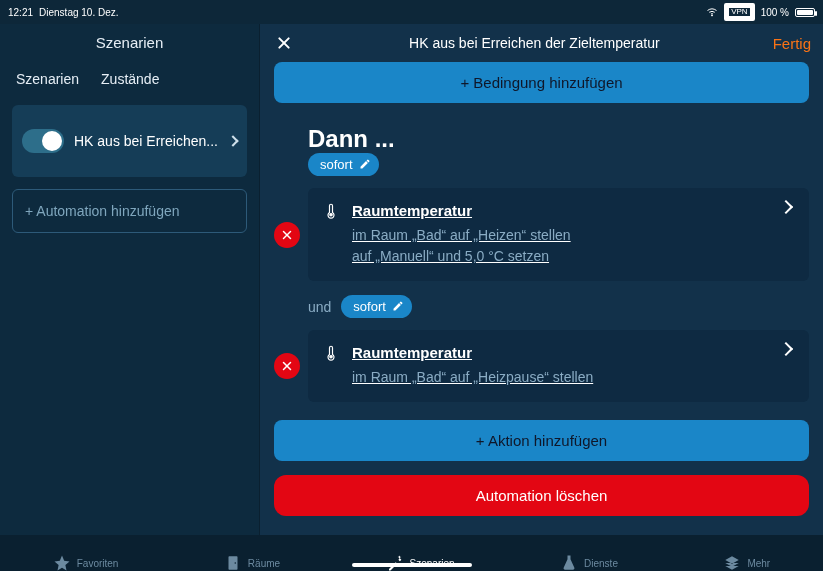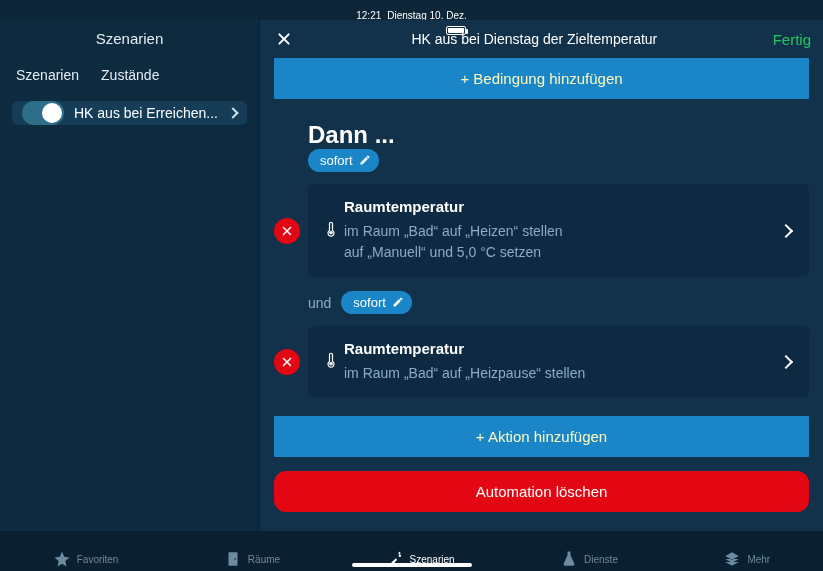--- a/index.html
+++ b/index.html
@@ -1,52 +1,52 @@
 <!DOCTYPE html>
 <html><head>
 <meta charset="utf-8">
 <style>
   * { box-sizing: border-box; margin: 0; padding: 0; }
   html, body { width: 823px; height: 571px; overflow: hidden; font-family: -apple-system, Helvetica, Arial, sans-serif; background:#0d2739; color:#fff; }
-  .status-bar { height:14px; display:flex; justify-content:space-between; align-items:center; font-size:10px; padding:10px 8px; color:#fff;flex-direction:column; }
+  .status-bar { height:24px; display:flex; justify-content:space-between; align-items:center; font-size:10px; padding:0 8px; color:#fff; }
   .status-left,.status-right{display:flex;align-items:center;gap:6px;}
   .batt{width:20px;height:9px;border:1px solid #fff;border-radius:2px;position:relative;display:inline-block;}
   .batt::after{content:"";position:absolute;right:-3px;top:2px;width:2px;height:5px;background:#fff;border-radius:1px;}
   .batt-fill{position:absolute;left:1px;top:1px;bottom:1px;right:1px;background:#fff;border-radius:1px;}
   .vpn{border:5px solid #ffffff;border-radius:2px;padding:0 2px;font-size:8px;line-height:8px;}
   .wifi{width:12px;height:12px;}
   .app { display:flex; height: 511px; }
   .sidebar { width:260px; background:#0d2a3e; border-right:1px solid #0a2030; display:flex; flex-direction:column; }
   .sb-title{ text-align:center; font-size:15px; padding:10px 0 14px; color:#e6eef5;}
   .segs{ display:flex; gap:6px; padding:0 8px 12px; font-size:14px;}
   .seg{ padding:6px 8px; border-radius:4px; color:#e6eef5; cursor:pointer;}
   .seg.active{ background:#2d5a79; }
-  .auto-row{ margin:0 12px; background:#153d57; border-radius:6px; display:flex; align-items:center; padding:0 10px; gap:10px; cursor:pointer;}
+  .auto-row{ margin:0 12px; background:#153d57; border-radius:6px; display:flex; align-items:center; padding:24px 10px; gap:10px; cursor:pointer;}
   .toggle{ width:42px; height:24px; background:#2d6e8a; border-radius:12px; position:relative; }
   .toggle .knob{ position:absolute; width:20px; height:20px; background:#fff; border-radius:50%; top:2px; left:20px;}
   .auto-label{ flex:1; font-size:14px; color:#fff; overflow:hidden; text-overflow:ellipsis; white-space:nowrap;}
   .chev{ width:8px; height:8px; border-right:2px solid #cfe0eb; border-top:2px solid #cfe0eb; transform:rotate(45deg);}
   .add-auto{ margin:12px; border:1px solid #2d5a79; color:#7fa6bd; font-size:14px; border-radius:6px; padding:13px 12px; cursor:pointer;}
   .main{ flex:1; background:#12314a; display:flex; flex-direction:column; }
   .main-hdr{ height:38px; display:flex; align-items:center; justify-content:space-between; padding:0 12px; font-size:15px;}
   .closex{ width:24px; height:24px; display:flex; align-items:center; justify-content:center; cursor:pointer;}
   .closex svg{width:16px;height:16px;}
-  .done{ cursor:pointer; font-size:15px; color:#22c55e;}
+  .done{ cursor:pointer; font-size:15px; color:#f97316;}
   .body{ padding:0 14px; overflow:auto;}
-  .blue-btn{ background:#1a86c8; color:#fef9c3; text-align:center; font-size:15px; padding:12px 0; border-radius:1px; cursor:pointer; margin-bottom:22px;}
+  .blue-btn{ background:#1a86c8; color:#0f172a; text-align:center; font-size:15px; padding:12px 0; border-radius:8px; cursor:pointer; margin-bottom:22px;}
   .red-btn{ background:#e30613; color:#fff; text-align:center; font-size:15px; padding:12px 0; border-radius:12px; cursor:pointer; margin-top:14px;}
   .section-title{ font-size:24px; font-weight:700; margin:4px 0 0 34px;}
   .pill-row{ display:flex; align-items:center; gap:10px; margin:0 0 12px 34px; font-size:14px;}
   .und{ color:#8aacc4;}
   .pill{ background:#1a86c8; border-radius:14px; padding:4px 26px 4px 12px; font-size:13px; position:relative; cursor:pointer;}
   .pill .pen{ position:absolute; right:8px; top:5px; width:12px; height:12px;}
   .card-row{ display:flex; align-items:stretch; gap:8px; margin-bottom:14px;}
   .delbtn{ width:26px; height:26px; background:#e30613; border-radius:50%; align-self:center; display:flex; align-items:center; justify-content:center; cursor:pointer; flex-shrink:0;}
   .delbtn svg{width:12px;height:12px;}
-  .card{ flex:1; background:#0e2a42; border-radius:6px; padding:14px 14px; display:flex; align-items:center; gap:4px; cursor:pointer;}
+  .card{ flex:1; background:#0e2a42; border-radius:6px; padding:14px 14px; display:flex; gap:12px; cursor:pointer;text-decoration:underline;}
   .card-icon{ width:18px; flex-shrink:0;}
   .card-body{ flex:1; }
   .card-title{ font-size:15px; font-weight:600; margin-bottom:6px;}
   .card-sub{ font-size:14px; color:#8aacc4; line-height:1.5;}
   .card-chev{ width:10px; height:10px; border-right:2px solid #fff; border-top:2px solid #fff; transform:rotate(45deg); flex-shrink:0; margin-right:4px;}
   .tabbar{ height:56px; background:#0a2030; display:flex; align-items:center; justify-content:space-around; font-size:10px;}
   .tab{ display:flex; align-items:center; gap:6px; color:#6c8aa0; cursor:pointer;}
   .tab.active{ color:#fff;}
   .tab .ico{ width:18px; height:18px; }
   .home-ind{position:absolute; bottom:4px; left:50%; transform:translateX(-50%); width:120px; height:4px; background:#fff; border-radius:3px;}
@@ -86,31 +86,32 @@
       <div class="seg">Szenarien</div>
       <div class="seg">Zustände</div>
     </div>
     <div class="auto-row">
       <div class="toggle">
             <div class="knob"></div>
           </div>
       <div class="auto-label">HK aus bei Erreichen...</div>
       <div class="chev"></div>
     </div>
+    <div class="add-auto">+ Automation hinzufügen</div>
   </div>
 
   <div class="main">
     <div class="main-hdr">
       <div class="closex">
         <svg viewBox="0 0 24 24" stroke="#fff" stroke-width="3" stroke-linecap="round">
               <line x1="5" y1="5" x2="19" y2="19"></line>
               <line x1="19" y1="5" x2="5" y2="19"></line>
             </svg>
       </div>
-      <div style="font-size:14px;">HK aus bei Dienstag der Zieltemperatur</div>
+      <div style="font-size:14px;">HK aus bei Erreichen der Zieltemperatur</div>
       <div class="done">Fertig</div>
     </div>
     <div class="body">
       <div class="blue-btn">+ Bedingung hinzufügen</div>
 
       <div class="section-title">Dann ...</div>
 
       <div class="pill-row">
         <div class="pill">
           <span>sofort</span>

